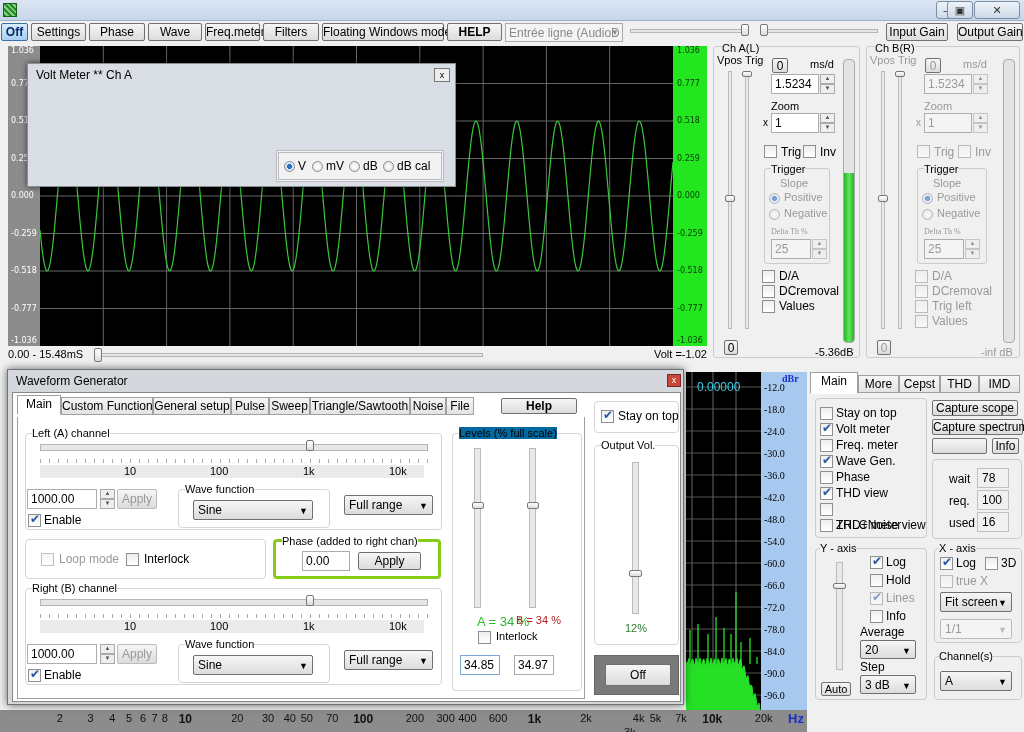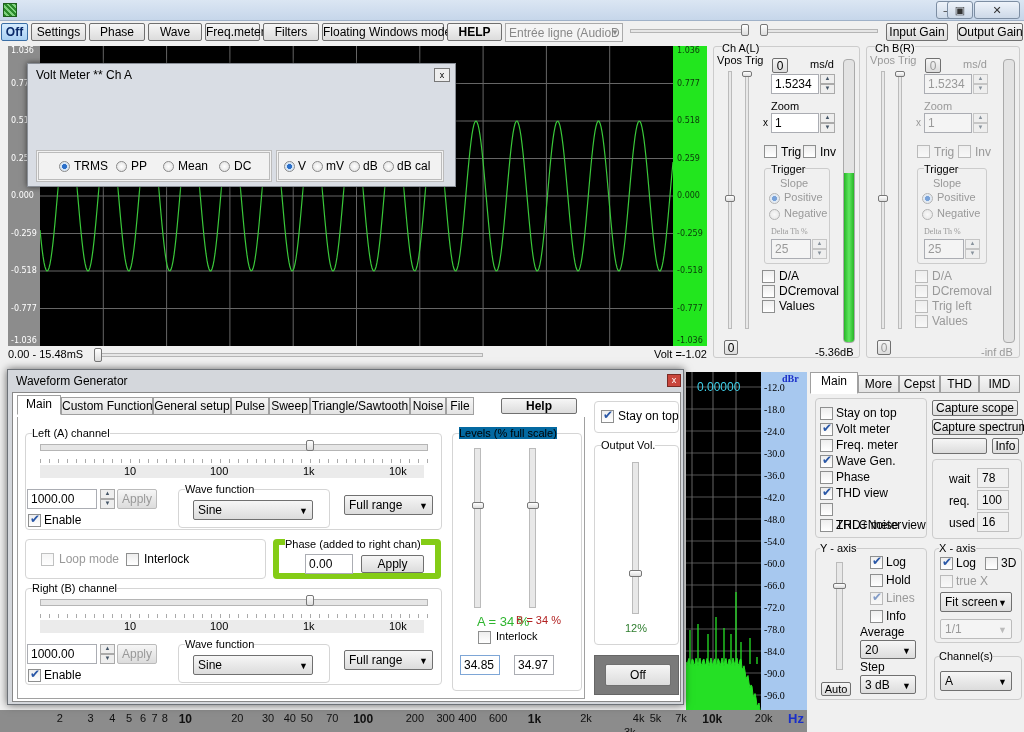--- a/index.html
+++ b/index.html
@@ -218,30 +218,20 @@
   <div class="abs chk dis" style="left:48px;top:268px"></div>
   <div class="abs lbl panel-grey" style="left:65px;top:267px">Values</div>
   <div class="abs btn panel-grey" style="left:10px;top:293px;width:14px;height:15px">0</div>
   <div class="abs" style="left:136px;top:12px;width:12px;height:284px;background:#e3e3e3;border:1px solid #aaa;border-radius:4px"></div>
   <div class="abs lbl panel-grey" style="left:114px;top:299px;font-size:11px">-inf dB</div>
 </div>
 
 <div class="abs vm">
   <div class="abs vtitle">Volt Meter ** Ch A</div>
   <div class="abs close">x</div>
-  <div class="abs grp" style="left:8px;top:86px;width:236px;height:32px;border:3px double #bbb">
-    <div class="abs radio on" style="left:20px;top:8px"></div>
-    <div class="abs lbl" style="left:35px;top:6px">TRMS</div>
-    <div class="abs radio" style="left:77px;top:8px"></div>
-    <div class="abs lbl" style="left:92px;top:6px">PP</div>
-    <div class="abs radio" style="left:124px;top:8px"></div>
-    <div class="abs lbl" style="left:139px;top:6px">Mean</div>
-    <div class="abs radio" style="left:180px;top:8px"></div>
-    <div class="abs lbl" style="left:195px;top:6px">DC</div>
-  </div>
   <div class="abs grp" style="left:248px;top:86px;width:168px;height:32px;border:3px double #bbb">
     <div class="abs radio on" style="left:5px;top:8px"></div>
     <div class="abs lbl" style="left:19px;top:6px">V</div>
     <div class="abs radio" style="left:33px;top:8px"></div>
     <div class="abs lbl" style="left:47px;top:6px">mV</div>
     <div class="abs radio" style="left:70px;top:8px"></div>
     <div class="abs lbl" style="left:84px;top:6px">dB</div>
     <div class="abs radio" style="left:104px;top:8px"></div>
     <div class="abs lbl" style="left:118px;top:6px">dB cal</div>
   </div>
@@ -371,21 +361,21 @@
         <div class="abs dd" style="left:318px;top:61px;width:89px;height:20px">Full range</div>
       </div>
 
       <div class="abs" style="left:7px;top:122px;width:241px;height:40px;border:1px solid #d5d5d5;border-radius:4px">
         <div class="abs chk dis" style="left:15px;top:13px"></div>
         <div class="abs lbl panel-grey" style="left:33px;top:12px">Loop mode</div>
         <div class="abs chk" style="left:100px;top:13px"></div>
         <div class="abs lbl" style="left:118px;top:12px">Interlock</div>
       </div>
 
-      <div class="abs" style="left:255px;top:122px;width:168px;height:40px;border:6px solid #84cc16;border-radius:4px">
+      <div class="abs" style="left:255px;top:122px;width:168px;height:40px;border:3px solid #84cc16;border-radius:4px">
         <div class="abs lbl" style="left:6px;top:-7px;background:#fff;font-size:11px">Phase (added to right chan)</div>
         <div class="abs spinbox" style="left:26px;top:9px;width:48px;height:20px">0.00</div>
         <div class="abs btn" style="left:82px;top:10px;width:63px;height:18px;line-height:16px">Apply</div>
       </div>
 
       <div class="abs" style="left:7px;top:171px;width:417px;height:97px;border:1px solid #d5d5d5;border-radius:4px">
         <div class="abs lbl" style="left:6px;top:-7px;background:#fff;font-size:11px">Right (B) channel</div>
         <div class="abs hslider" style="left:14px;top:10px;width:388px;height:7px"></div>
         <div class="abs thumb" style="left:280px;top:6px;width:8px;height:11px"></div>
         <div class="abs" style="left:14px;top:25px;width:388px;height:4px;background:repeating-linear-gradient(90deg,#aaa 0 1px,transparent 1px 9px)"></div>

